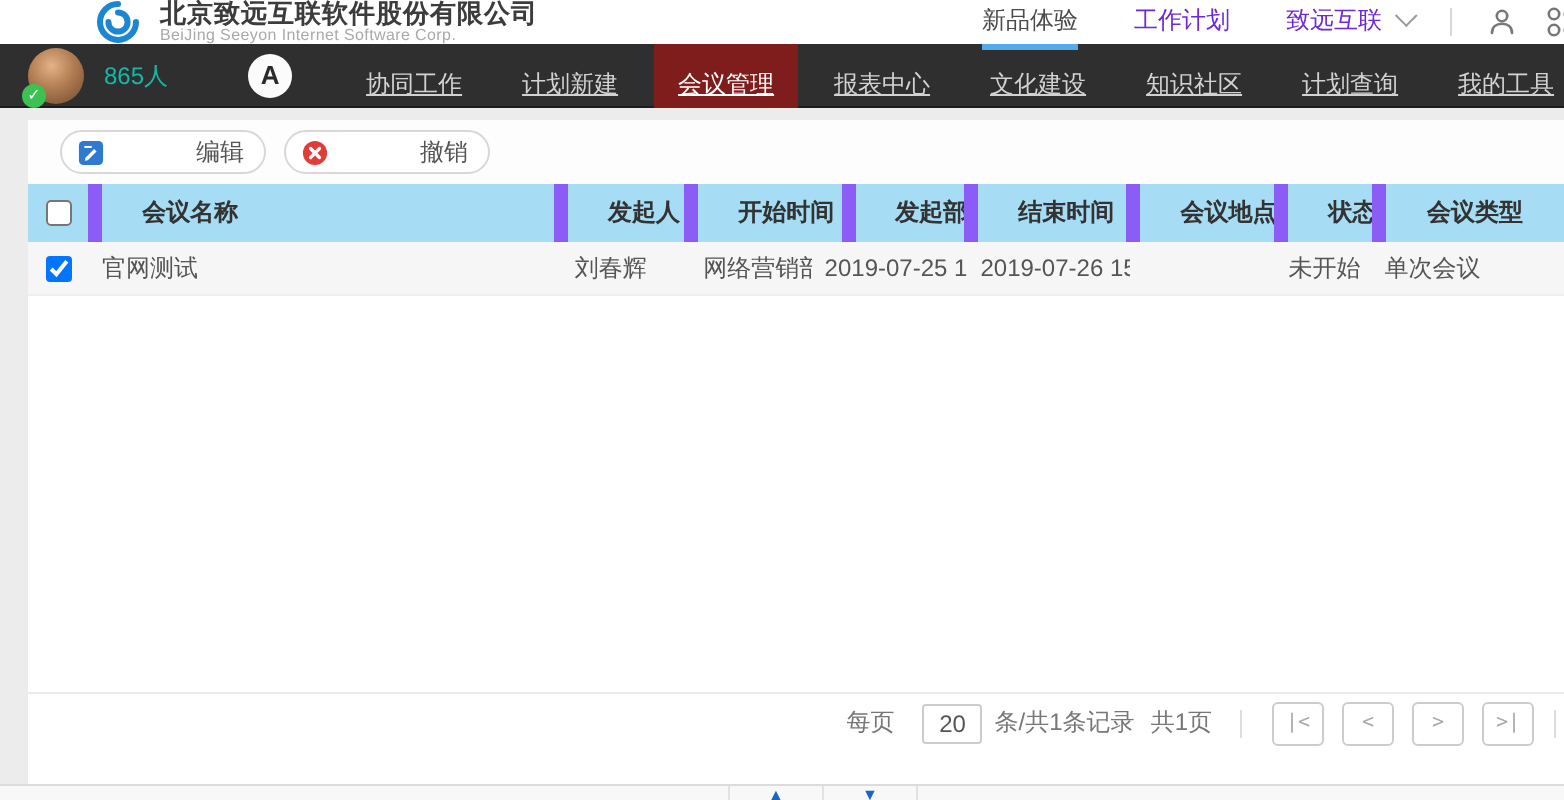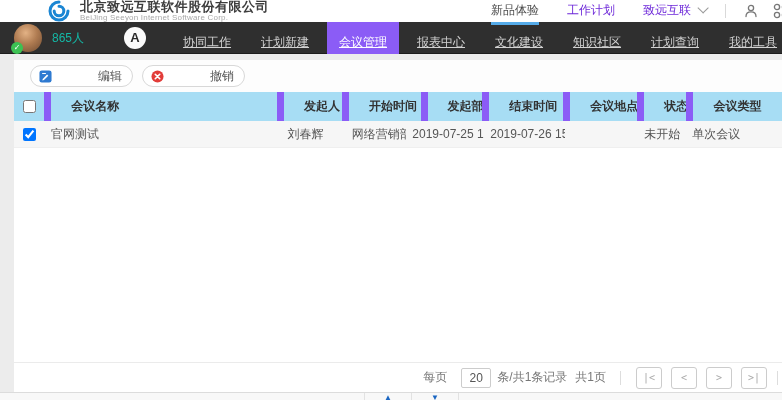--- a/index.html
+++ b/index.html
@@ -24,21 +24,21 @@
   .navbar { height:32px; background:#2f2f2f; display:flex; align-items:center; padding-left:14px; position:relative; z-index:2; box-shadow:0 -1px 0 #1d1d1d inset; }
   .avatar { width:28px; height:28px; border-radius:50%; position:relative; flex:0 0 auto;
             background:radial-gradient(circle at 42% 32%, #e3b285 0%, #b07c52 45%, #6e4a30 100%); }
   .avatar-badge { position:absolute; left:-3px; bottom:-2px; width:12px; height:12px; border-radius:50%;
                   background:#3cc153; color:#fff; font-size:8px; line-height:12px; text-align:center; }
   .member-count { color:#14b8a6; font-size:12px; margin:0 0 0 10px; }
   .circle-a { width:22px; height:22px; border-radius:50%; background:#fbfbfb; color:#2b2b2b; font-size:13px; font-weight:bold;
               text-align:center; line-height:22px; margin-left:40px; cursor:pointer; }
   .nav-items { display:flex; margin-left:22px; height:32px; overflow:hidden; flex:1; }
   .nav-item { font-size:12px; color:#d2d2d2; line-height:32px; padding:4px 12px; margin:0 3px; white-space:nowrap; cursor:pointer;text-decoration:underline; }
-  .nav-item.active { background:#8b5cf6; color:#fff; }
+  .nav-item.active { background:#7f1d1d; color:#fff; }
 
   
   .content { position:absolute; top:60px; left:14px; right:0; bottom:0; background:#fff; }
   .toolbar { height:32px; display:flex; align-items:center; padding-left:16px; background:#fdfdfd; }
   .pill { display:flex; align-items:center; height:22px; border:1px solid #d8d8d8; border-radius:11px; background:#fff;
           padding:0 10px 0 8px; margin-right:9px; font-size:12px; color:#555; cursor:pointer;gap:41px; }
   .pill .ic { width:13px; height:13px; margin-right:5px; }
 
   
   .table { width:100%; overflow:hidden; }
@@ -53,21 +53,21 @@
   .col-init { width:70px; }
   .col-dept { width:66px; }
   .col-start { width:85px; }
   .col-end { width:88px; }
   .col-loc { width:80px; }
   .col-status { width:52px; }
   .col-type { width:120px; }
   input[type=checkbox] { width:13px; height:13px; cursor:pointer; }
 
   
-  .pagination { position:absolute; left:0; right:0; bottom:8px; height:30px; border-top:1px solid #ebebeb;
+  .pagination { position:absolute; left:0; right:0; bottom:24px; height:30px; border-top:1px solid #ebebeb;
                 display:flex; align-items:center; justify-content:flex-end; padding-right:6px; font-size:12px; color:#777; }
   .pp-input { width:30px; height:20px; border:1px solid #ccc; border-radius:2px; text-align:center; font-size:12px; color:#555; margin:0 6px; }
   .pg-label { margin-right:8px; white-space:nowrap; }
   .pdiv { width:1px; height:14px; background:#ddd; margin:0 6px; }
   .pg-btn { width:26px; height:22px; border:1px solid #ccc; border-radius:3px; background:#fff; color:#a9a9a9;
             font-size:10px; line-height:20px; text-align:center; margin-left:9px; cursor:pointer; font-family:"DejaVu Sans Mono",monospace; }
   .pdiv.end { margin-left:10px; margin-right:-2px; }
 
   
   .footer-strip { position:absolute; left:0; right:0; bottom:0; height:8px; background:#f8f8f8; border-top:1px solid #dcdcdc;

